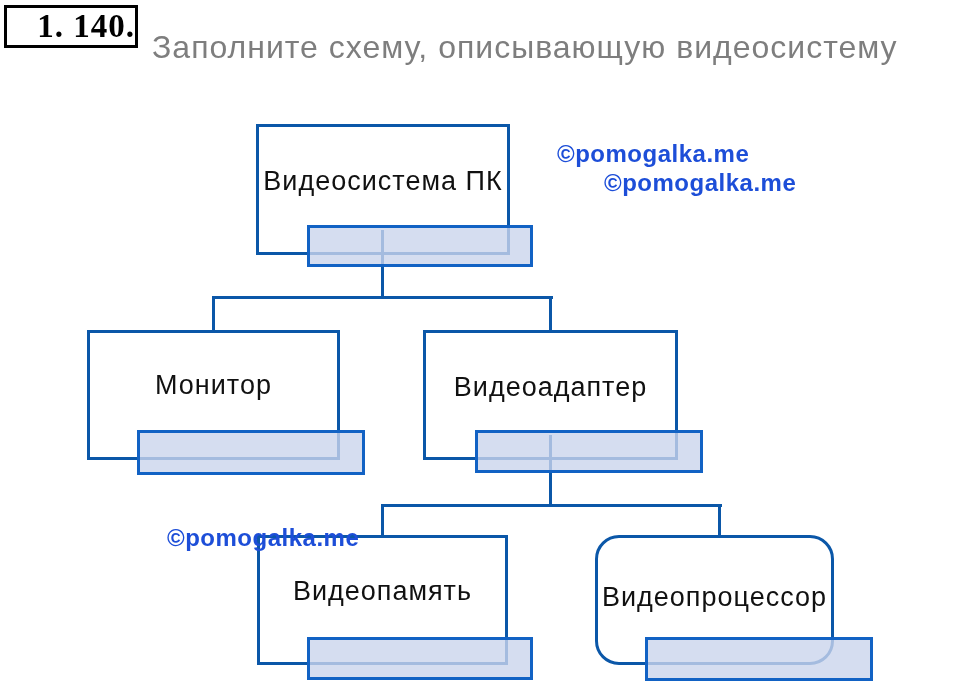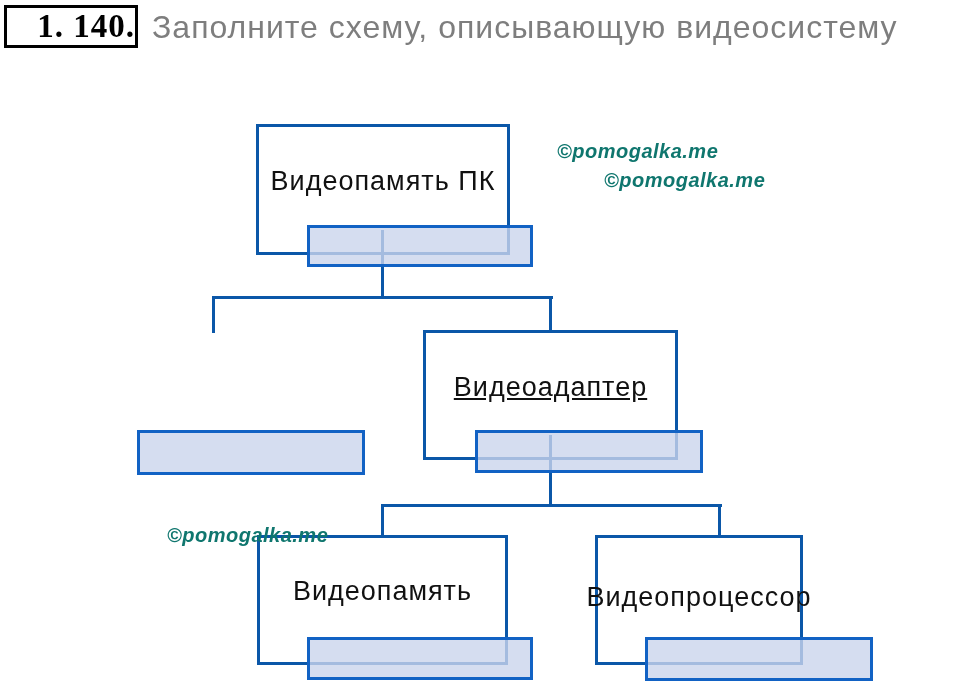--- a/index.html
+++ b/index.html
@@ -11,34 +11,35 @@
   .task-number{
     position:absolute;left:4px;top:5px;width:134px;height:43px;
     border:3px solid #000;box-sizing:border-box;
     display:flex;align-items:center;justify-content:flex-end;
     font-family:"Liberation Serif", serif;font-weight:bold;font-size:33px;
     letter-spacing:1px;color:#000;background:#fff;
   }
   .instr{
     position:absolute;color:#7e7e7e;font-size:32px;letter-spacing:1px;
     white-space:nowrap;
+    margin-top:20px;
   }
   #instr1{left:152px;top:9px;}
   #instr2{left:3px;top:56px;}
   
   .node{
     position:absolute;background:#fff;border:3px solid #0b57a8;
     box-sizing:border-box;display:flex;align-items:center;justify-content:center;
     z-index:2;color:#111;font-size:27px;letter-spacing:1px;white-space:nowrap;
   }
   #node-root   {left:256px;top:124px;width:254px;height:131px;padding-bottom:17px;}
   #node-monitor{left:87px; top:330px;width:253px;height:130px;padding-bottom:20px;}
-  #node-adapter{left:423px;top:330px;width:255px;height:130px;padding-bottom:15px;text-decoration:underline;}
+  #node-adapter{left:423px;top:330px;width:255px;height:130px;padding-bottom:15px;}
   #node-vram   {left:257px;top:535px;width:251px;height:130px;padding-bottom:18px;}
-  #node-vproc  {left:595px;top:535px;width:208px;height:130px;padding-bottom:6px;}
+  #node-vproc  {left:595px;top:535px;width:239px;height:130px;padding-bottom:6px;border-radius:24px;}
   
   .line{position:absolute;background:#0b57a8;z-index:2;}
   #ln-v1{left:381px;top:230px;width:3px;height:69px;}
   #ln-h1{left:212px;top:296px;width:341px;height:3px;}
   #ln-v2{left:212px;top:296px;width:3px;height:37px;}
   #ln-v3{left:549px;top:296px;width:3px;height:37px;}
   #ln-v4{left:549px;top:435px;width:3px;height:72px;}
   #ln-h2{left:381px;top:504px;width:341px;height:3px;}
   #ln-v5{left:381px;top:504px;width:3px;height:34px;}
   #ln-v6{left:718px;top:504px;width:3px;height:34px;}
@@ -47,39 +48,42 @@
     position:absolute;border:3px solid #1262c4;box-sizing:border-box;
     background:rgba(203,212,236,0.8);z-index:3;
   }
   #field-root   {left:307px;top:225px;width:226px;height:42px;}
   #field-monitor{left:137px;top:430px;width:228px;height:45px;}
   #field-adapter{left:475px;top:430px;width:228px;height:43px;}
   #field-vram   {left:307px;top:637px;width:226px;height:43px;}
   #field-vproc  {left:645px;top:637px;width:228px;height:44px;}
   
   .wm{
-    position:absolute;z-index:4;color:#0f766e;font-weight:bold;font-size:20px;
-    letter-spacing:0.5px;white-space:nowrap;font-style:italic;
+    position:absolute;z-index:4;color:#1d4ed8;font-weight:bold;font-size:24px;
+    letter-spacing:0.5px;white-space:nowrap;
   }
   #wm1{left:557px;top:140px;}
   #wm2{left:604px;top:169px;}
   #wm3{left:167px;top:524px;}
 </style>
 </head>
 <body>
 
 <div id="stage">
 
   <div class="task-number">
     <span>1. 140.</span>
   </div>
   <div class="instr" id="instr1">Заполните схему, описывающую видеосистему</div>
 
   <div class="node" id="node-root">
-    <span>Видеопамять ПК</span>
+    <span>Видеосистема ПК</span>
+  </div>
+  <div class="node" id="node-monitor">
+    <span>Монитор</span>
   </div>
   <div class="node" id="node-adapter">
     <span>Видеоадаптер</span>
   </div>
   <div class="node" id="node-vram">
     <span>Видеопамять</span>
   </div>
   <div class="node" id="node-vproc">
     <span>Видеопроцессор</span>
   </div>

